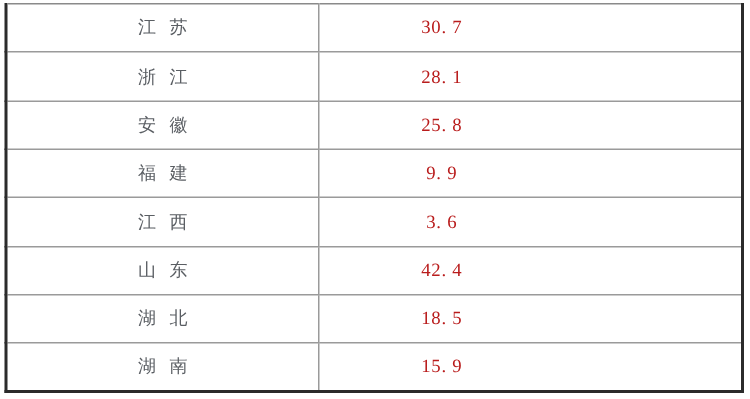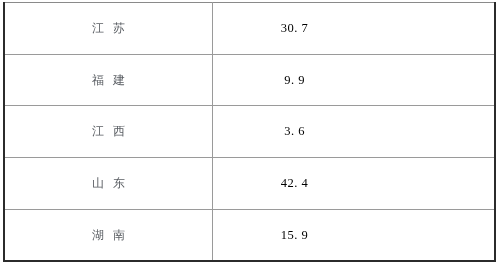--- a/index.html
+++ b/index.html
@@ -70,45 +70,57 @@
     font-family: "DejaVu Sans", "Liberation Sans", sans-serif;
     font-size: 12px;
     color: #5a5e63;
   }
 
   .value-text {
     display: inline-block;
     font-family: "Liberation Serif", "DejaVu Serif", serif;
     font-size: 12.5px;
     letter-spacing: 0.04em;
-    color: #000000;
+    color: #b91c1c;
     padding-right: 118px;
   }
 </style>
 </head>
 <body>
 
 <div id="table-wrap">
   <table class="data-table">
     <tbody>
       <tr>
         <td class="col-region"><span class="region-text">江 苏</span></td>
         <td class="col-value"><span class="value-text">30. 7</span></td>
       </tr>
       <tr>
+        <td class="col-region"><span class="region-text">浙 江</span></td>
+        <td class="col-value"><span class="value-text">28. 1</span></td>
+      </tr>
+      <tr>
+        <td class="col-region"><span class="region-text">安 徽</span></td>
+        <td class="col-value"><span class="value-text">25. 8</span></td>
+      </tr>
+      <tr>
         <td class="col-region"><span class="region-text">福 建</span></td>
         <td class="col-value"><span class="value-text">9. 9</span></td>
       </tr>
       <tr>
         <td class="col-region"><span class="region-text">江 西</span></td>
         <td class="col-value"><span class="value-text">3. 6</span></td>
       </tr>
       <tr>
         <td class="col-region"><span class="region-text">山 东</span></td>
         <td class="col-value"><span class="value-text">42. 4</span></td>
       </tr>
       <tr>
+        <td class="col-region"><span class="region-text">湖 北</span></td>
+        <td class="col-value"><span class="value-text">18. 5</span></td>
+      </tr>
+      <tr>
         <td class="col-region"><span class="region-text">湖 南</span></td>
         <td class="col-value"><span class="value-text">15. 9</span></td>
       </tr>
     </tbody>
   </table>
 </div>
 
 </body></html>

